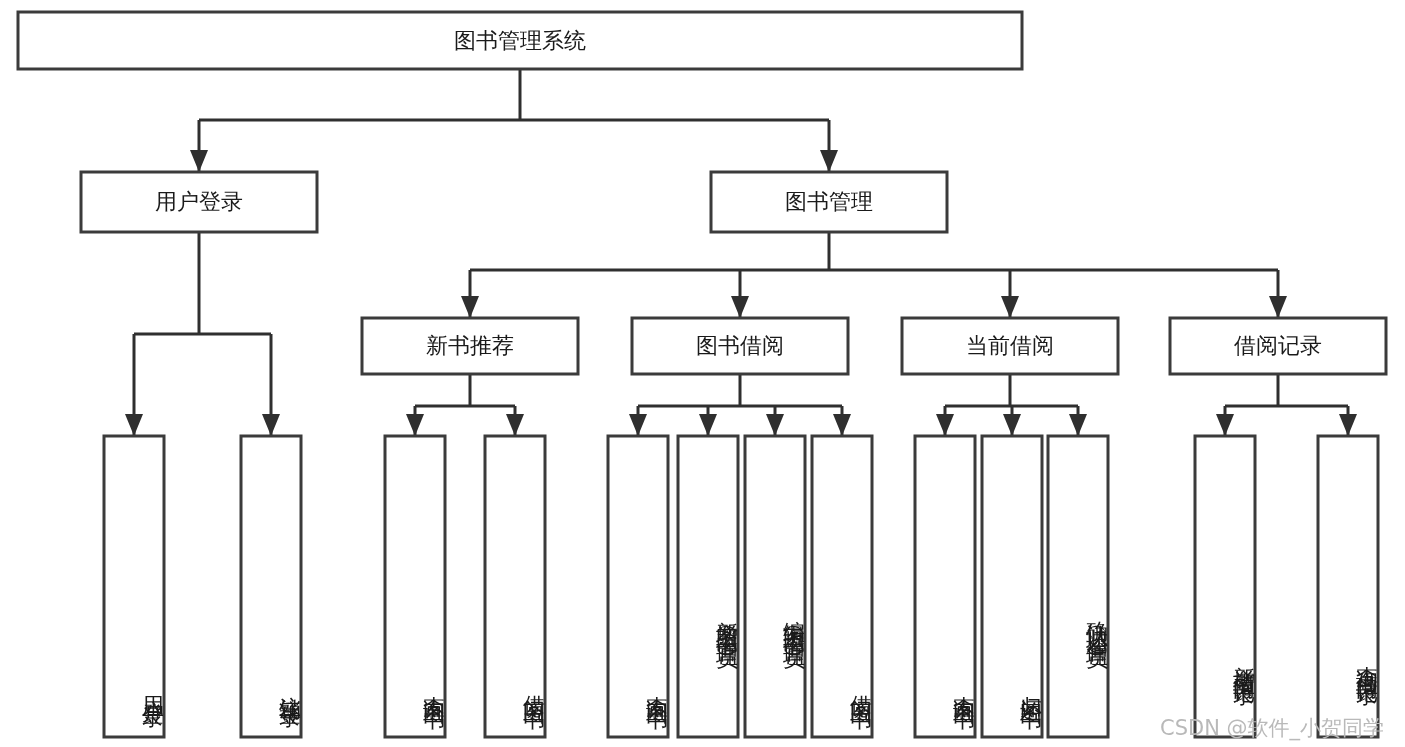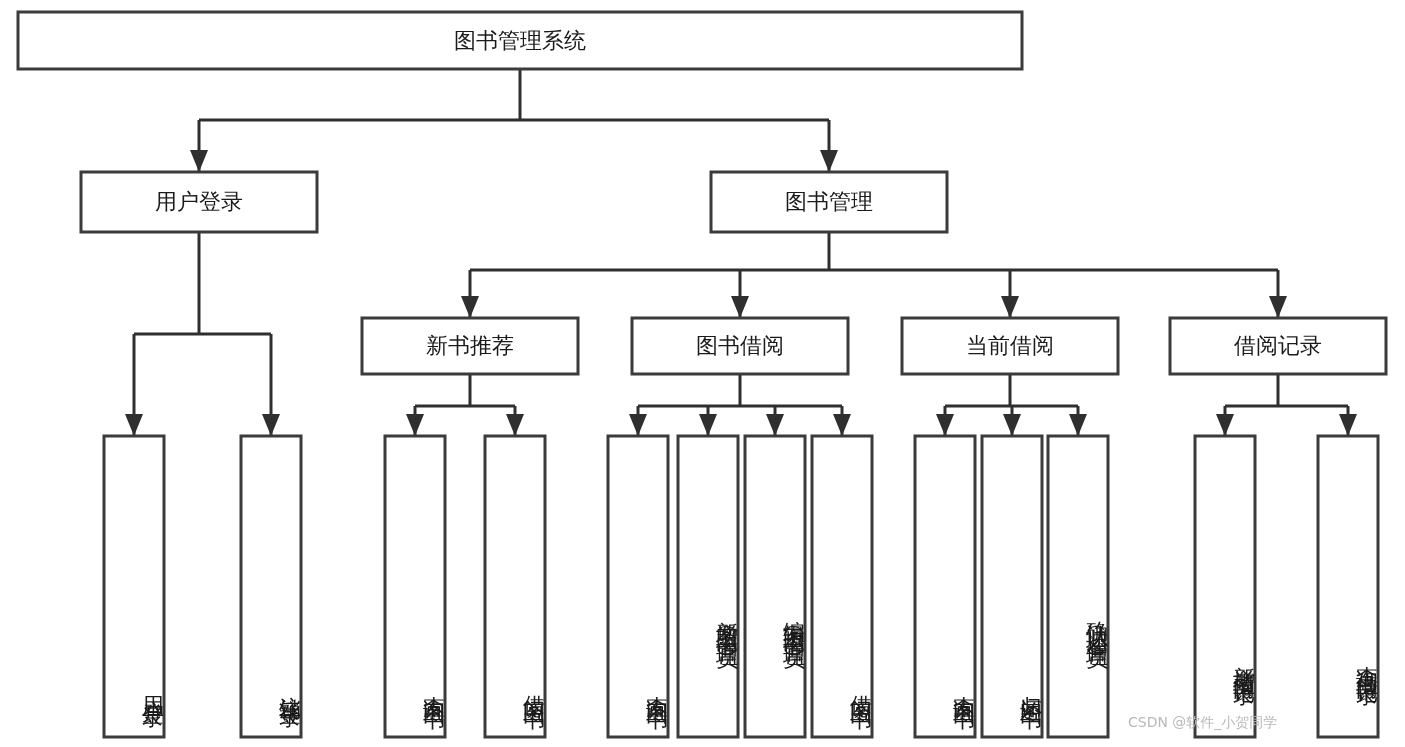--- a/index.html
+++ b/index.html
@@ -58,24 +58,24 @@
     line-height: 1;
     white-space: nowrap;
     position: absolute;
     display: flex;
     align-items: flex-start;
     justify-content: center;
   }
   .watermark {
     position: absolute;
     font-family: "DejaVu Sans", "Liberation Sans", sans-serif;
-    font-size: 14px;
+    font-size: 21px;
     color: #b9b9b9;
     white-space: nowrap;
-    left: 1128px;
+    left: 1160px;
     top: 714px;
   }
 </style>
 </head>
 <body>
 
 <div id="diagram-root">
   <svg id="tree-svg" viewBox="0 0 1405 747">
     <g id="connectors-layer">
         <line x1="520" y1="69" x2="520" y2="120" class="connector"></line>

